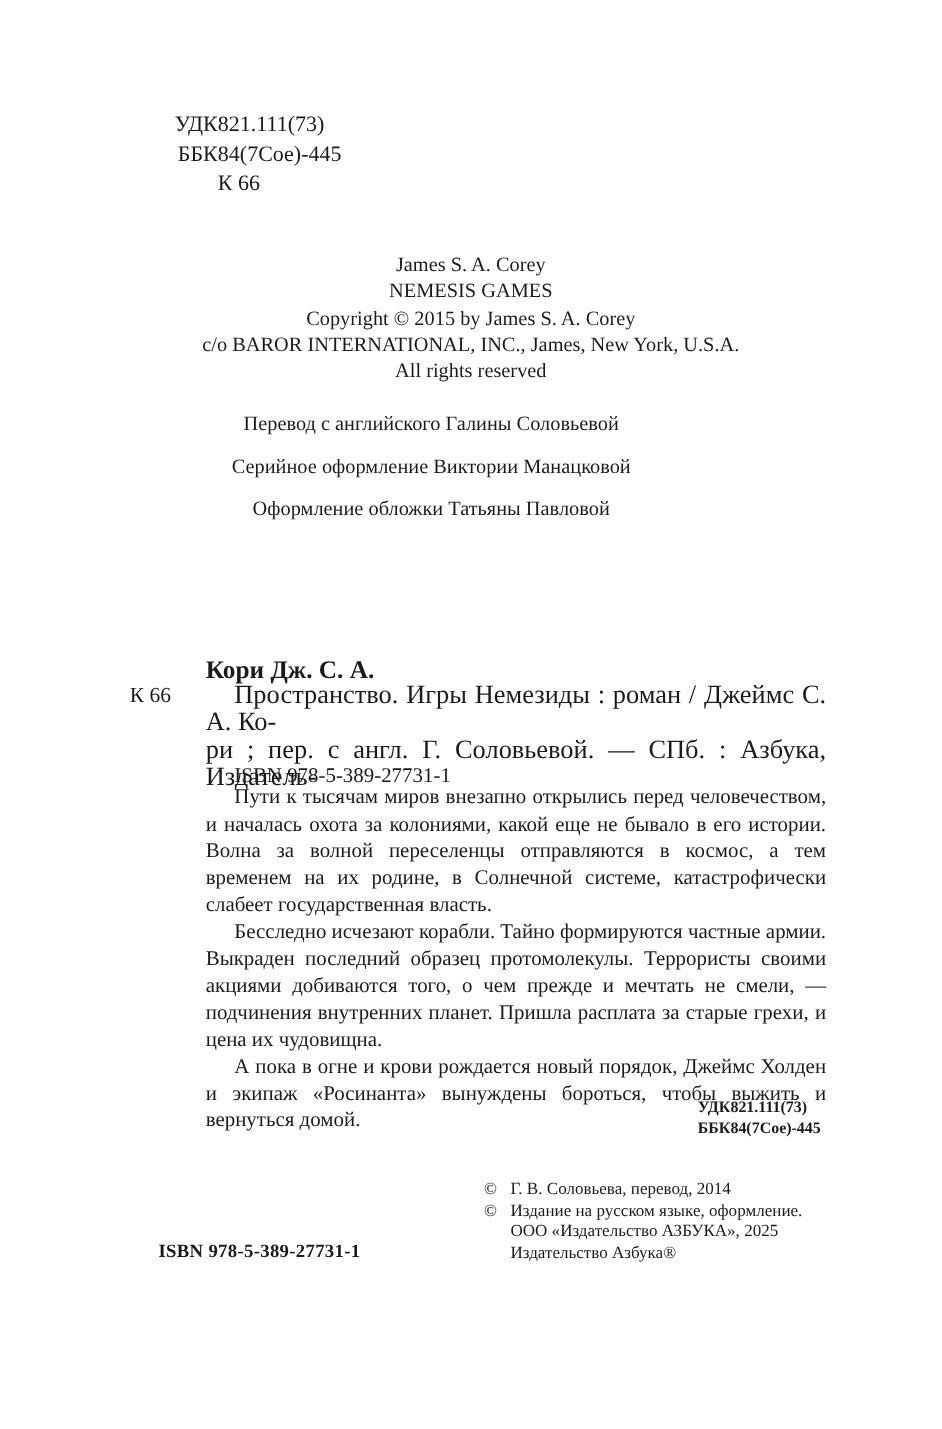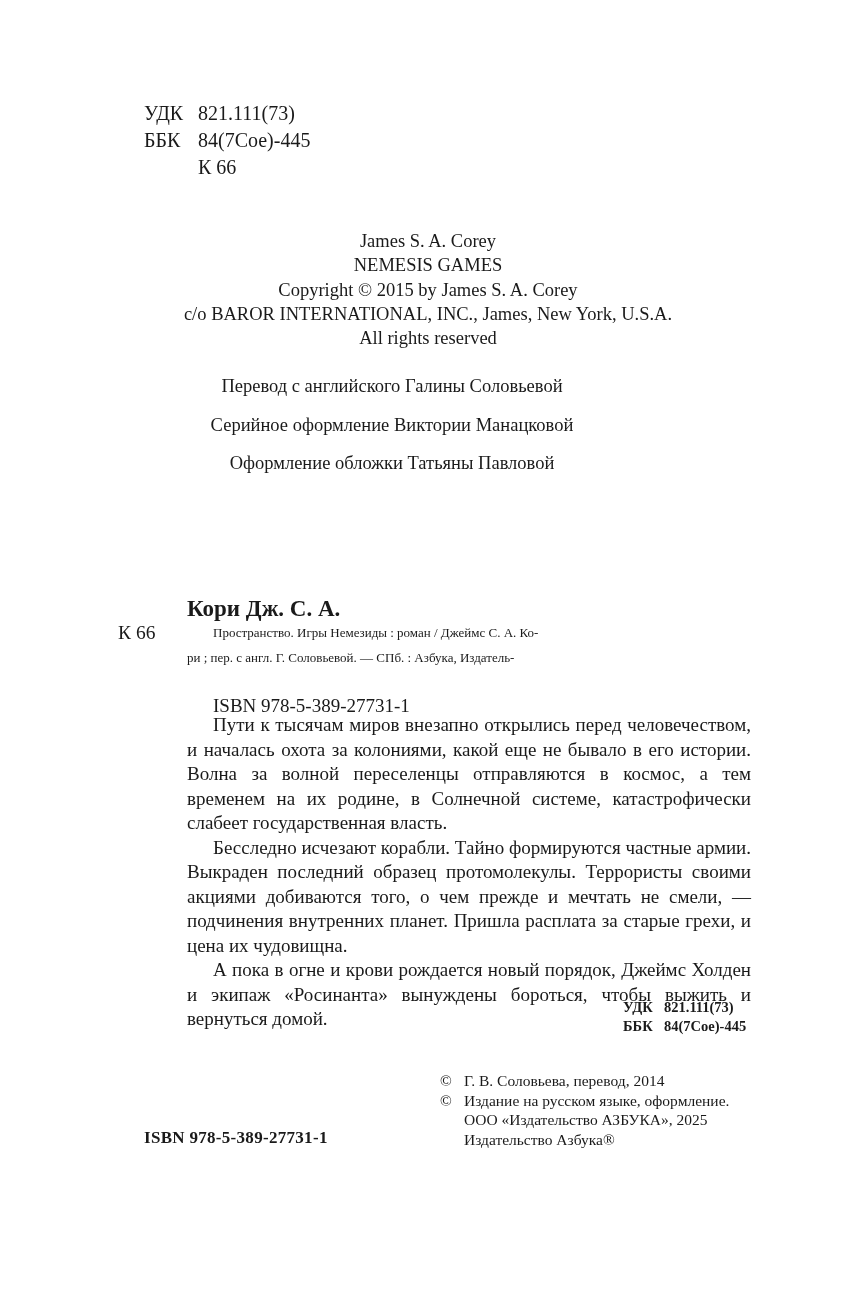--- a/index.html
+++ b/index.html
@@ -4,29 +4,29 @@
 <style>
   html, body { margin: 0; padding: 0; background: #ffffff; }
   body {
     width: 856px; height: 1299px; position: relative; overflow: hidden;
     font-family: "Liberation Serif", "DejaVu Serif", serif;
     color: #1a1a1a;
   }
   .abs { position: absolute; }
   .cls-block { left: 144px; top: 100px; font-size: 20px; line-height: 27px; }
   .cls-row { display: flex; }
-  .cls-key { width: 54px; }
+  .cls-key { width: 54px; text-align: right; }
   .center-block { left: 0; width: 856px; text-align: center; }
   .copyright { top: 229px; font-size: 18.5px; line-height: 24.3px; }
   .credits { font-size: 18.5px; }
   .credit-line { position: absolute; left: 0; width: 784px; text-align: center; }
 
   .cat-author { left: 187px; top: 596px; font-size: 23px; font-weight: bold; }
   .cat-code { left: 118px; top: 622px; font-size: 19.5px; }
-  .cat-entry { left: 187px; top: 620px; width: 564px; font-size: 13px; line-height: 25px; text-align: justify; }
+  .cat-entry { left: 187px; top: 620px; width: 564px; font-size: 24px; line-height: 25px; text-align: justify; }
   .cat-entry p { margin: 0; }
   .cat-isbn { left: 213px; top: 695px; font-size: 19px; }
 
   .annotation { left: 187px; top: 713px; width: 564px; font-size: 19px; line-height: 24.5px; text-align: justify; }
   .annotation p { margin: 0; text-indent: 26px; }
 
   .cls-right { left: 623px; top: 998px; font-size: 14.5px; line-height: 19px; font-weight: bold; }
   .cls-right .cls-key { width: 41px; }
 
   .bottom-isbn { left: 144px; top: 1128px; font-size: 17px; font-weight: bold; letter-spacing: 0.3px; }

